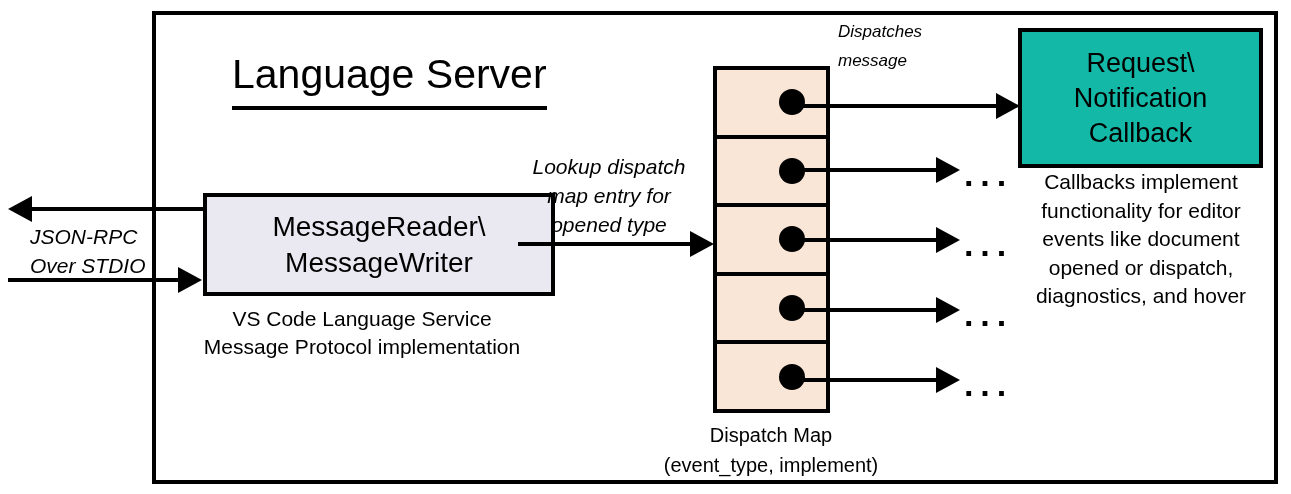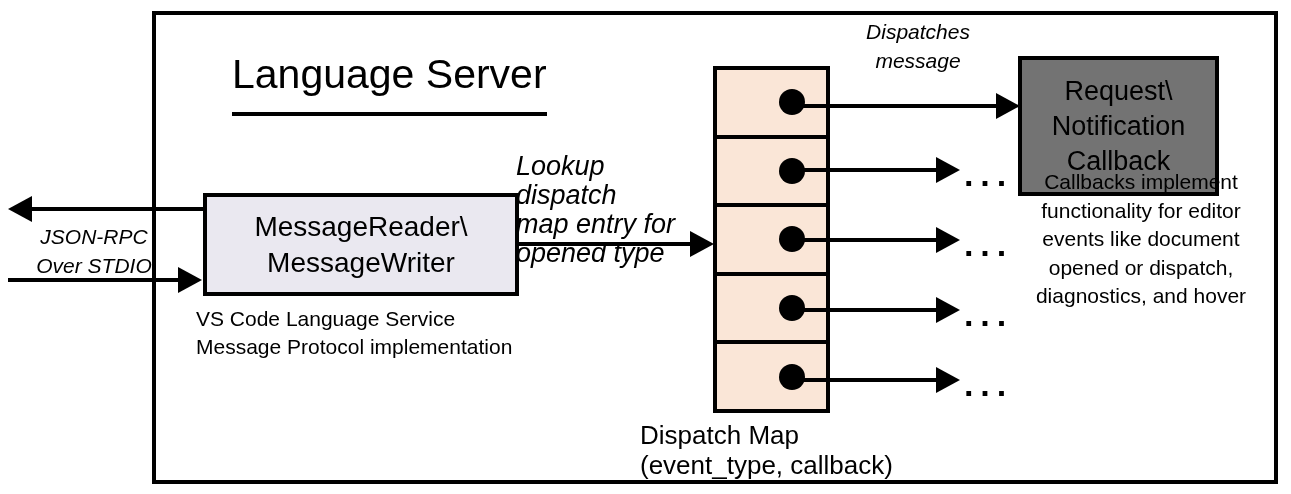--- a/index.html
+++ b/index.html
@@ -55,59 +55,58 @@
 
   
   #server-title {
     position: absolute;
     left: 232px;
     top: 48px;
     font-size: 41px;
     line-height: 52px;
     white-space: nowrap;
     border-bottom: 4px solid #000;
-    padding-bottom: 12px;
+    padding-bottom: 6px;
     font-weight: normal;
   }
 
   
   #message-reader-box {
     position: absolute;
     left: 203px;
     top: 193px;
-    width: 316px;
+    width: 352px;
     height: 103px;
     background: #EAE8F0;
     border: 4px solid #000;
     box-sizing: border-box;
     display: flex;
     flex-direction: column;
     align-items: center;
     justify-content: center;
     font-size: 28px;
     line-height: 36px;
     text-align: center;
   }
   #message-reader-caption {
     position: absolute;
     left: 196px;
     top: 305px;
     width: 332px;
-    text-align: left;
+    text-align: center;
     font-size: 21px;
     line-height: 28px;
   }
 
   
   #jsonrpc-label {
     position: absolute;
-    left: 24px;
+    left: 30px;
     top: 222px;
     width: 140px;
-    text-align: center;
     font-style: italic;
     font-size: 21px;
     line-height: 29px;
   }
 
   
   #dispatch-map {
     position: absolute;
     left: 713px;
     top: 66px;
@@ -134,66 +133,65 @@
     width: 26px;
     height: 26px;
     border-radius: 50%;
     background: #000;
   }
   #dispatch-map-caption {
     position: absolute;
     left: 640px;
     top: 420px;
     width: 262px;
-    text-align: left;
-    font-size: 26px;
+    text-align: center;
+    font-size: 20px;
     line-height: 30px;
   }
 
   
   #lookup-label {
     position: absolute;
     left: 516px;
     top: 152px;
     width: 186px;
+    text-align: center;
     font-style: italic;
-    font-size: 27px;
+    font-size: 21px;
     line-height: 29px;
   }
 
   
   #dispatches-label {
     position: absolute;
     left: 838px;
     top: 17px;
     width: 160px;
-    text-align: center;
     font-style: italic;
-    font-size: 21px;
+    font-size: 17px;
     line-height: 29px;
   }
 
   
   #callback-box {
     position: absolute;
     left: 1018px;
     top: 28px;
-    width: 201px;
+    width: 245px;
     height: 140px;
-    background: #737373;
+    background: #14b8a6;
     border: 4px solid #000;
     box-sizing: border-box;
     display: flex;
     flex-direction: column;
     align-items: center;
     justify-content: center;
     font-size: 27px;
     line-height: 35px;
     text-align: center;
-    margin-top: 28px;
   }
   #callback-caption {
     position: absolute;
     left: 1010px;
     top: 168px;
     width: 262px;
     text-align: center;
     font-size: 21px;
     line-height: 28.5px;
   }
@@ -258,21 +256,21 @@
     <div class="map-cell">
       <span class="map-dot"></span>
     </div>
     <div class="map-cell">
       <span class="map-dot"></span>
     </div>
   </div>
 
   <div id="dispatch-map-caption">
     <div>Dispatch Map</div>
-    <div>(event_type, callback)</div>
+    <div>(event_type, implement)</div>
   </div>
 
   <div class="hline" style="left:788px; top:104px; width:216px;"></div>
   <div class="arrow-right" style="left:996px; top:93px;"></div>
   <div id="dispatches-label">
     <div>Dispatches</div>
     <div>message</div>
   </div>
 
   <div class="hline" style="left:788px; top:168px; width:156px;"></div>

